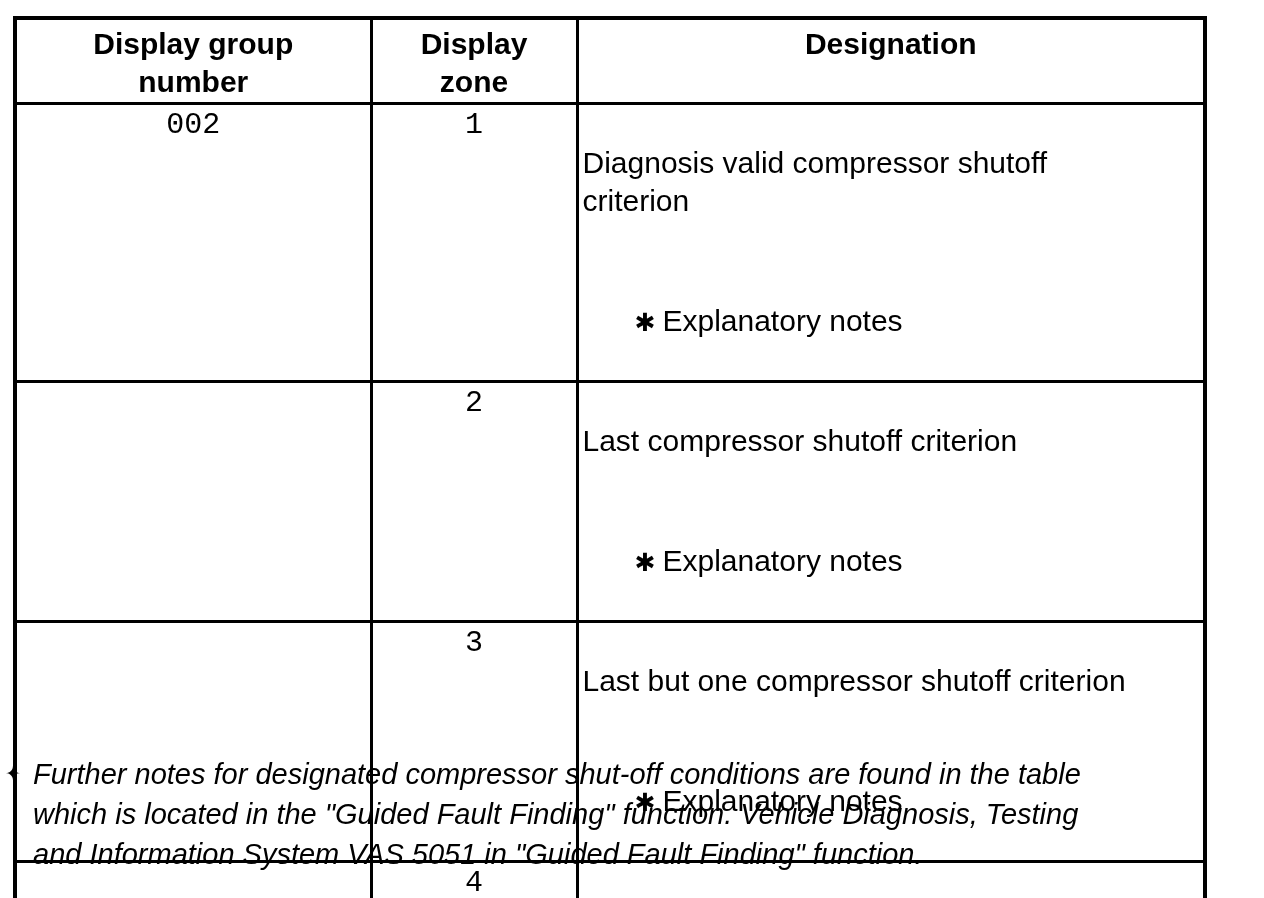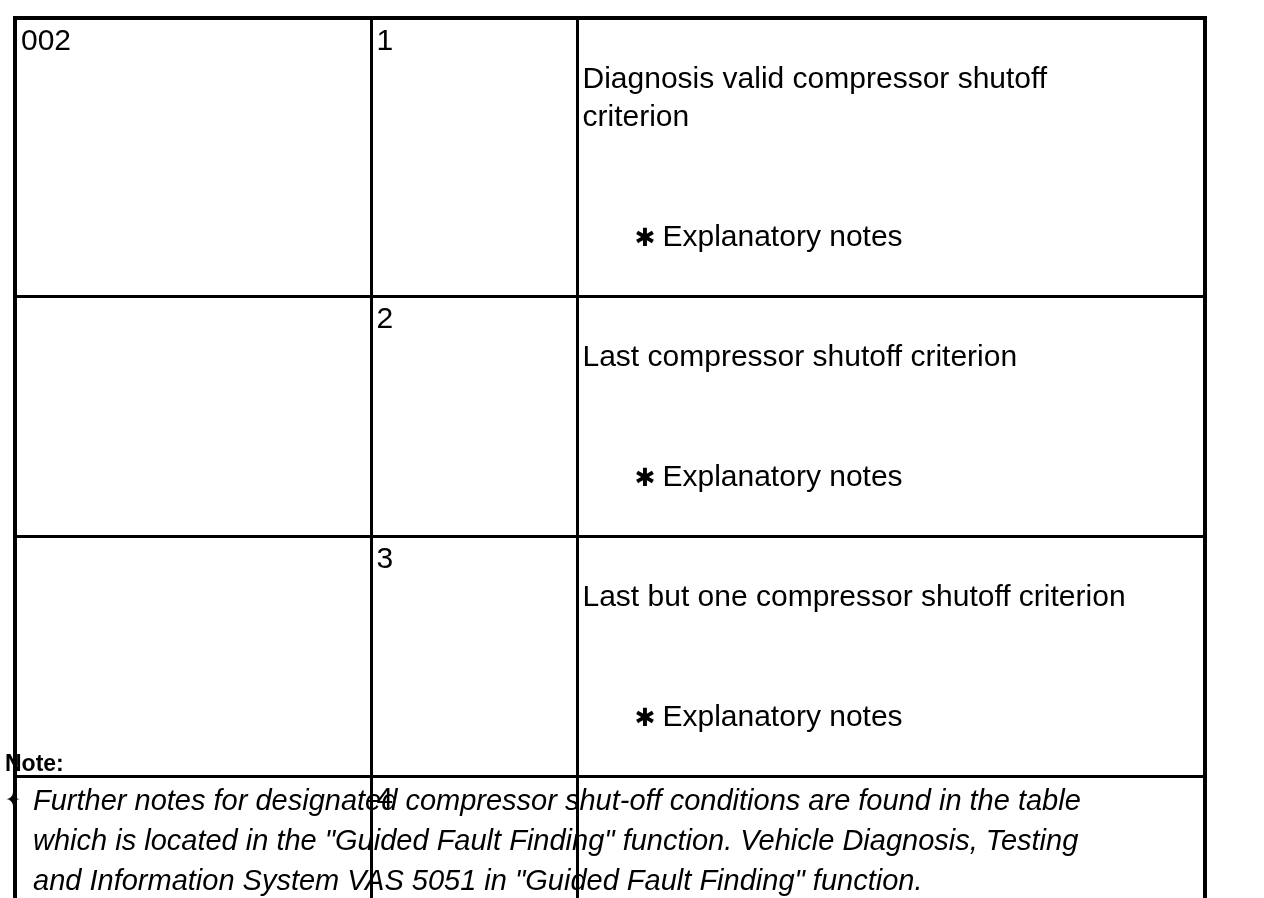--- a/index.html
+++ b/index.html
@@ -28,21 +28,21 @@
     font-size: 30px;
     line-height: 38px;
     white-space: pre-line;
   }
   table.data-table th {
     font-weight: bold;
     text-align: center;
     padding-top: 5px;
     height: 76px;
   }
-  td.cell-group, td.cell-zone { text-align: left; }
+  td.cell-group, td.cell-zone { text-align: center; font-family: Liberation Mono, monospace; }
   tr.row-1 td { height: 190px; }
   tr.row-2 td { height: 150px; }
   tr.row-3 td { height: 149px; }
   tr.row-4 td { height: 147px; }
 
   .bullet-row {
     margin-top: 44px;
     margin-left: 52px;
     display: flex;
     align-items: baseline;
@@ -86,20 +86,27 @@
 </head>
 <body>
 
 <table class="data-table">
   <colgroup>
     <col style="width:356px">
     <col style="width:206px">
     <col style="width:628px">
   </colgroup>
   <tbody>
+      <tr>
+    <th>Display group
+number</th>
+    <th>Display
+zone</th>
+    <th>Designation</th>
+  </tr>
 
   <tr class="row-1">
     <td class="cell-group">002</td>
     <td class="cell-zone">1</td>
     <td class="cell-designation">
       <div>Diagnosis valid compressor shutoff
 criterion</div>
       <div class="bullet-row">
         <span class="star-bullet">✱</span>
         <span>Explanatory notes</span>
@@ -136,20 +143,19 @@
     <td class="cell-zone">4</td>
     <td class="cell-designation">
       
       
     </td>
   </tr>
 </tbody>
   </table>
 
 <div class="note-section">
-  <div class="note-label">Note:</div>
   <div class="note-body">
     <span class="note-star">✦</span>
     <div class="note-text">Further notes for designated compressor shut-off conditions are found in the table
 which is located in the "Guided Fault Finding" function. Vehicle Diagnosis, Testing
 and Information System VAS 5051 in "Guided Fault Finding" function.</div>
   </div>
 </div>
 
 </body></html>

